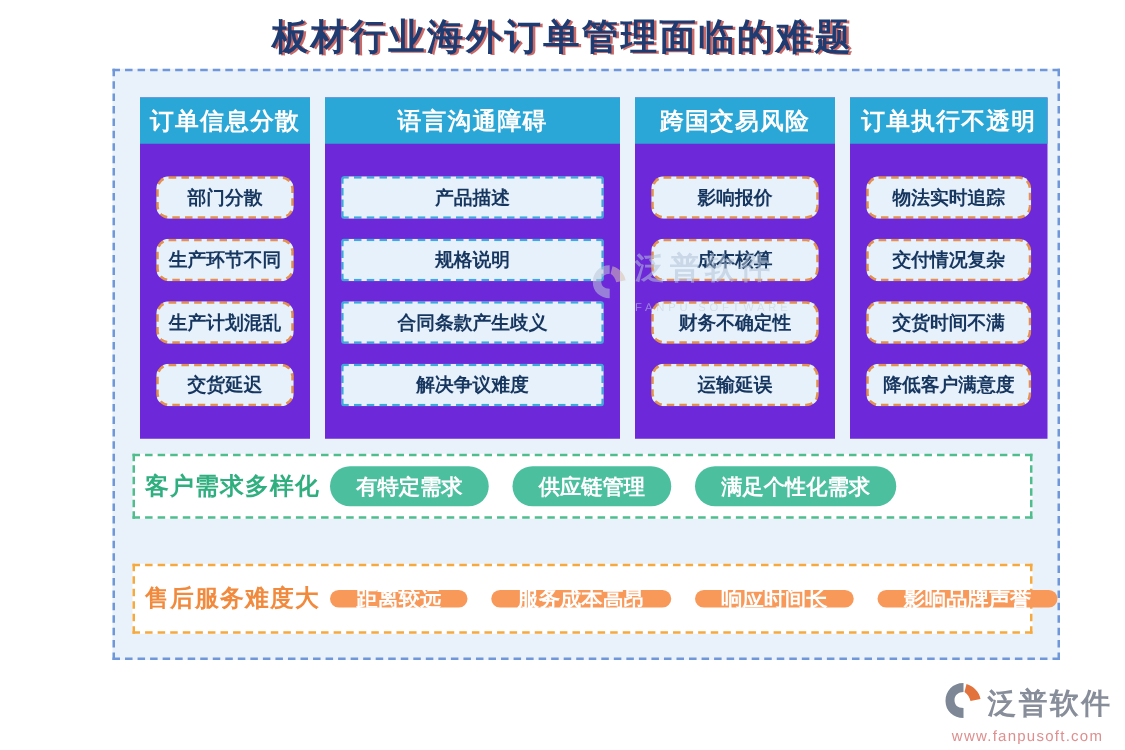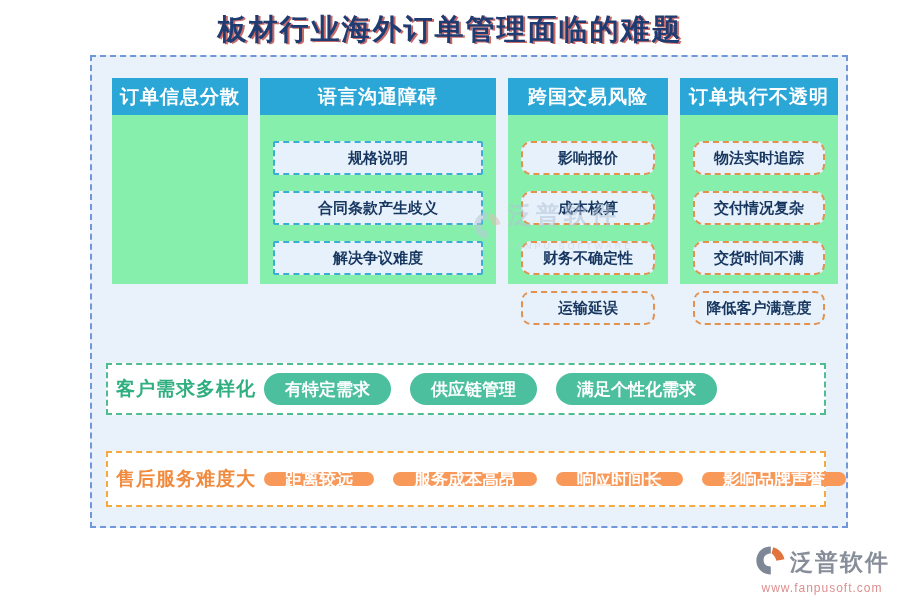--- a/index.html
+++ b/index.html
@@ -18,21 +18,21 @@
     text-shadow:2px 1px 0 rgba(192,80,77,.85);
   }
 
   
   .board{
     position:absolute;left:90px;top:55px;width:758px;height:473px;
     background:#e9f1fa;border:2px dashed #6f97d9;
   }
 
   
-  .col{position:absolute;top:21px;height:206px;background:#86efac;}
+  .col{position:absolute;top:21px;height:273px;background:#6d28d9;}
   .c1{left:20px;width:136px;}
   .c2{left:168px;width:236px;}
   .c3{left:416px;width:160px;}
   .c4{left:588px;width:158px;}
   .col-header{
     height:37px;background:#2aa7d6;color:#ffffff;
     font-size:19px;font-weight:bold;letter-spacing:1px;
     display:flex;align-items:center;justify-content:center;white-space:nowrap;
   }
   .items{padding:26px 13px 0;display:flex;flex-direction:column;gap:16px;}
@@ -79,25 +79,32 @@
 </style>
 </head>
 <body>
 
 <div class="page-title">板材行业海外订单管理面临的难题</div>
 
 <div class="board">
 
   <div class="col c1 orange">
     <div class="col-header">订单信息分散</div>
+    <div class="items">
+      <div class="item">部门分散</div>
+      <div class="item">生产环节不同</div>
+      <div class="item">生产计划混乱</div>
+      <div class="item">交货延迟</div>
+    </div>
   </div>
 
   <div class="col c2 cyan">
     <div class="col-header">语言沟通障碍</div>
     <div class="items">
+      <div class="item">产品描述</div>
       <div class="item">规格说明</div>
       <div class="item">合同条款产生歧义</div>
       <div class="item">解决争议难度</div>
     </div>
   </div>
 
   <div class="col c3 orange">
     <div class="col-header">跨国交易风险</div>
     <div class="items">
       <div class="item">影响报价</div>

